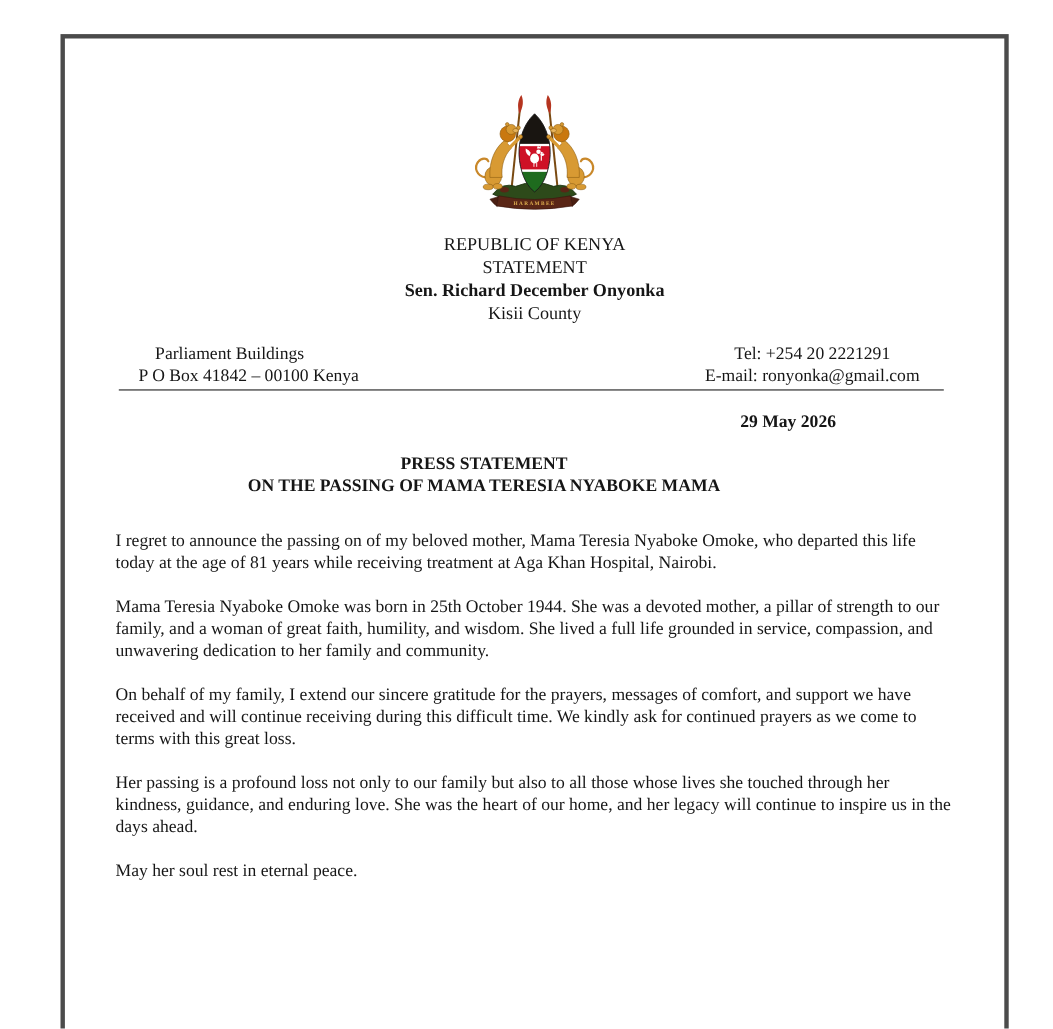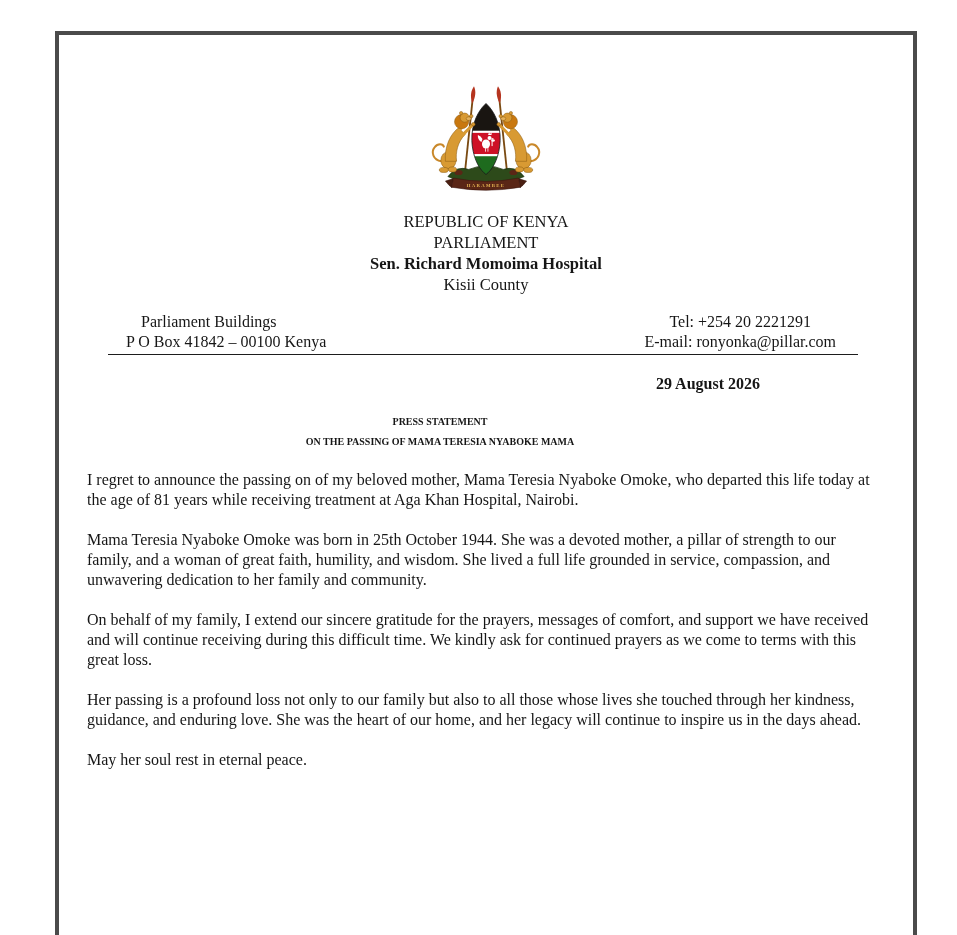--- a/index.html
+++ b/index.html
@@ -39,25 +39,25 @@
     font-weight: bold;
     font-size: 16px;
     line-height: 20px;
   }
 
   .statement-title {
     margin-top: 18px;
     margin-right: 92px;
     text-align: center;
     font-weight: bold;
-    font-size: 10px;
+    font-size: 16px;
     line-height: 20px;
   }
 
-  .body-text { margin-top: 18px; padding: 0 41px 0 28px; font-size: 16px; line-height: 20px; }
+  .body-text { margin-top: 30px; padding: 0 41px 0 46px; font-size: 16px; line-height: 20px; }
   .body-text p { margin-bottom: 20px; }
 
   .emblem-svg text { font-family: "Liberation Serif", serif; font-weight: bold; }
 </style>
 </head>
 <body>
 
 <div class="page-frame">
 
   <div class="emblem-wrap">
@@ -142,37 +142,37 @@
         <path d="M66,184 L50,189 L57,197 L63,202 Z" fill="#4a1f12" stroke="#33150c" stroke-width="1"></path>
         <path d="M194,184 L210,189 L203,197 L197,202 Z" fill="#4a1f12" stroke="#33150c" stroke-width="1"></path>
         <path d="M66,183 Q130,196 194,183 L198,201 Q130,213 62,201 Z" fill="#5a2616" stroke="#3c1810" stroke-width="1.2"></path>
         <text x="130" y="200" text-anchor="middle" font-size="9.5" letter-spacing="2.5" fill="#e0b050">HARAMBEE</text>
       </g>
     </svg>
   </div>
 
   <div class="letterhead">
     <div>REPUBLIC OF KENYA</div>
-    <div>PARLIAMENT</div>
-    <div class="sender">Sen. Richard Momoima Hospital</div>
+    <div>STATEMENT</div>
+    <div class="sender">Sen. Richard December Onyonka</div>
     <div>Kisii County</div>
   </div>
 
   <div class="contact-section">
     <div class="contact-left">
       <div class="indent1">Parliament Buildings</div>
       <div>P O Box 41842 – 00100 Kenya</div>
     </div>
     <div class="contact-right">
       <div>Tel: +254 20 2221291</div>
-      <div>E-mail: ronyonka@pillar.com</div>
+      <div>E-mail: ronyonka@gmail.com</div>
     </div>
   </div>
 
-  <div class="date-line">29 August 2026</div>
+  <div class="date-line">29 May 2026</div>
 
   <div class="statement-title">
     <div>PRESS STATEMENT</div>
     <div>ON THE PASSING OF MAMA TERESIA NYABOKE MAMA</div>
   </div>
 
   <div class="body-text">
     <p>I regret to announce the passing on of my beloved mother, Mama Teresia Nyaboke Omoke, who departed this life today at the age of 81 years while receiving treatment at Aga Khan Hospital, Nairobi.</p>
     <p>Mama Teresia Nyaboke Omoke was born in 25th October 1944. She was a devoted mother, a pillar of strength to our family, and a woman of great faith, humility, and wisdom. She lived a full life grounded in service, compassion, and unwavering dedication to her family and community.</p>
     <p>On behalf of my family, I extend our sincere gratitude for the prayers, messages of comfort, and support we have received and will continue receiving during this difficult time. We kindly ask for continued prayers as we come to terms with this great loss.</p>

